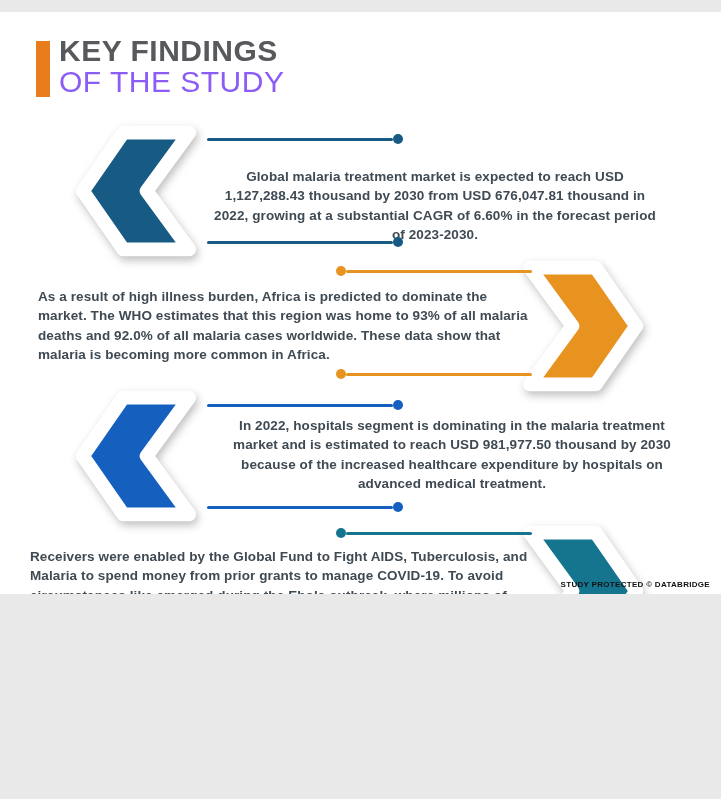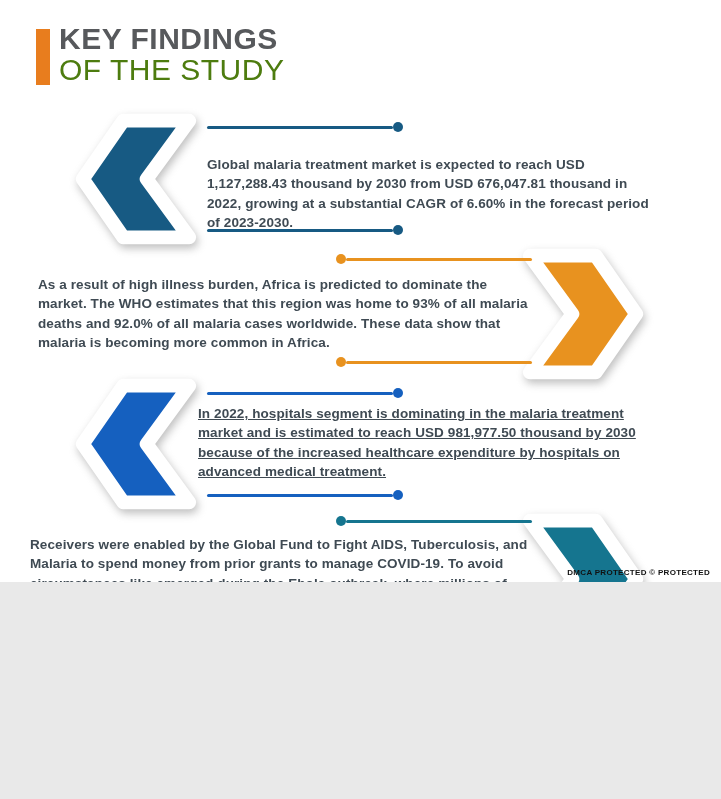--- a/index.html
+++ b/index.html
@@ -1,57 +1,57 @@
 <!DOCTYPE html>
 <html><head>
 <meta charset="utf-8">
 <style>
   * { margin:0; padding:0; box-sizing:border-box; }
   html,body { background:#e9e9e9; }
   body { font-family:"Liberation Sans", sans-serif; }
   .canvas {
     position:relative; width:721px; height:582px; background:#ffffff;
-    margin:0 auto; overflow:hidden;
+    margin:12px auto; overflow:hidden;
   }
 
   
   .accent-bar { position:absolute; left:36px; top:29px; width:14px; height:56px; }
   .title-wrap { position:absolute; left:59px; top:23px; line-height:31px; letter-spacing:.5px; }
   .title-line1 { font-size:30px; font-weight:800; color:#57595C; }
-  .title-line2 { font-size:30px; font-weight:400; color:#4d7c0f; }
+  .title-line2 { font-size:30px; font-weight:400; color:#8b5cf6; }
 
   
   .chevron { position:absolute; width:132px; height:142px;
     filter:drop-shadow(2px 4px 4px rgba(110,110,110,.45)); }
   .chevron polygon { stroke:#ffffff; stroke-width:13; stroke-linejoin:round; }
 
   .connector { position:absolute; height:10px; width:196px; display:flex; align-items:center; }
   .connector .line { flex:1; height:3px; border-radius:2px; }
   .connector .dot { width:10px; height:10px; border-radius:50%; flex:0 0 auto; }
 
   .finding-text {
     position:absolute; font-size:13.5px; font-weight:600; color:#3F4A53;
     line-height:19.3px; letter-spacing:.1px;
   }
-  .ta-left { text-align:left; } .ta-right { text-align:left; }
+  .ta-left { text-align:center; } .ta-right { text-align:left; }
 
   
   .chv1 { left:70px;  top:108px; }
   .con1a{ left:207px; top:122px; }
   .txt1 { left:207px; top:155px; width:456px; }
   .con1b{ left:207px; top:225px; }
   
   .chv2 { left:517px; top:243px; }
   .con2a{ left:336px; top:254px; }
   .txt2 { left:38px;  top:275px; width:492px; }
   .con2b{ left:336px; top:357px; }
   
   .chv3 { left:70px;  top:373px; }
   .con3a{ left:207px; top:388px; }
-  .txt3 { left:198px; top:404px; width:462px;text-decoration:underline; }
+  .txt3 { left:221px; top:404px; width:462px; }
   .con3b{ left:207px; top:490px; }
   
   .chv4 { left:517px; top:508px; }
   .con4a{ left:336px; top:516px; }
   .txt4 { left:30px;  top:535px; width:502px; }
   .con4b{ left:336px; top:620px; }
   
   .chv5 { left:70px;  top:638px; }
   .con5a{ left:207px; top:649px; }
   .txt5 { left:207px; top:678px; width:462px; }
@@ -129,14 +129,14 @@
   </svg>
   <div class="connector con5a">
     <div class="line" style="background-color: rgb(21, 96, 191);"></div>
     <div class="dot" style="background-color: rgb(21, 96, 191);"></div>
   </div>
   <div class="connector con5b">
     <div class="line" style="background-color: rgb(21, 96, 191);"></div>
     <div class="dot" style="background-color: rgb(21, 96, 191);"></div>
   </div>
 
-  <div class="dmca">DMCA PROTECTED © PROTECTED</div>
+  <div class="dmca">STUDY PROTECTED © DATABRIDGE</div>
 </div>
 
 </body></html>

